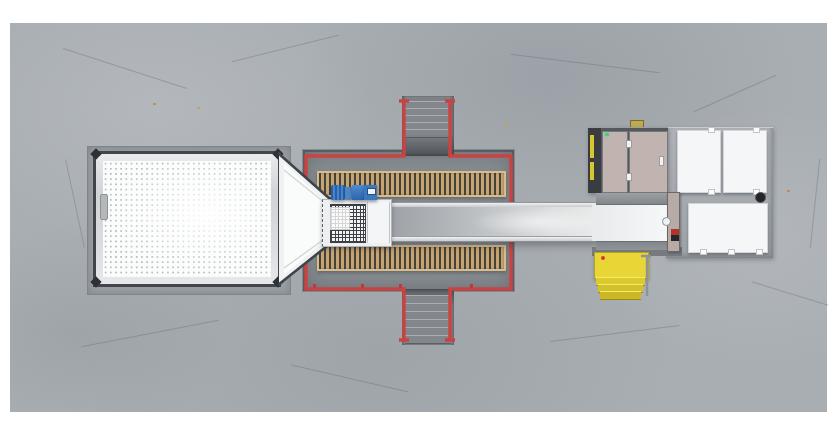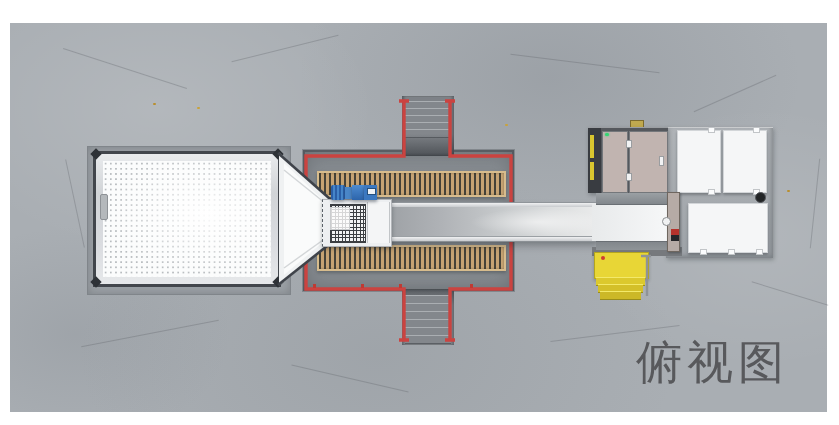--- a/index.html
+++ b/index.html
@@ -244,15 +244,14 @@
 
   <div id="yplatform"></div>
   <div class="ystep" style="left:596px;top:277px;width:49px;height:7px;"></div>
   <div class="ystep" style="left:598px;top:284px;width:45px;height:7px;background:#d4c029;"></div>
   <div class="ystep" style="left:600px;top:291px;width:41px;height:7px;background:#ccb827;"></div>
   <div id="red-dot"></div>
   <svg id="handrail" viewBox="0 0 14 44">
     <path d="M2,2 H12 M8,2 V42" fill="none" stroke="#8f9397" stroke-width="2.4"></path>
   </svg>
 
-  <div id="view-label">俯视图</div>
 
 </div>
 
 </body></html>

